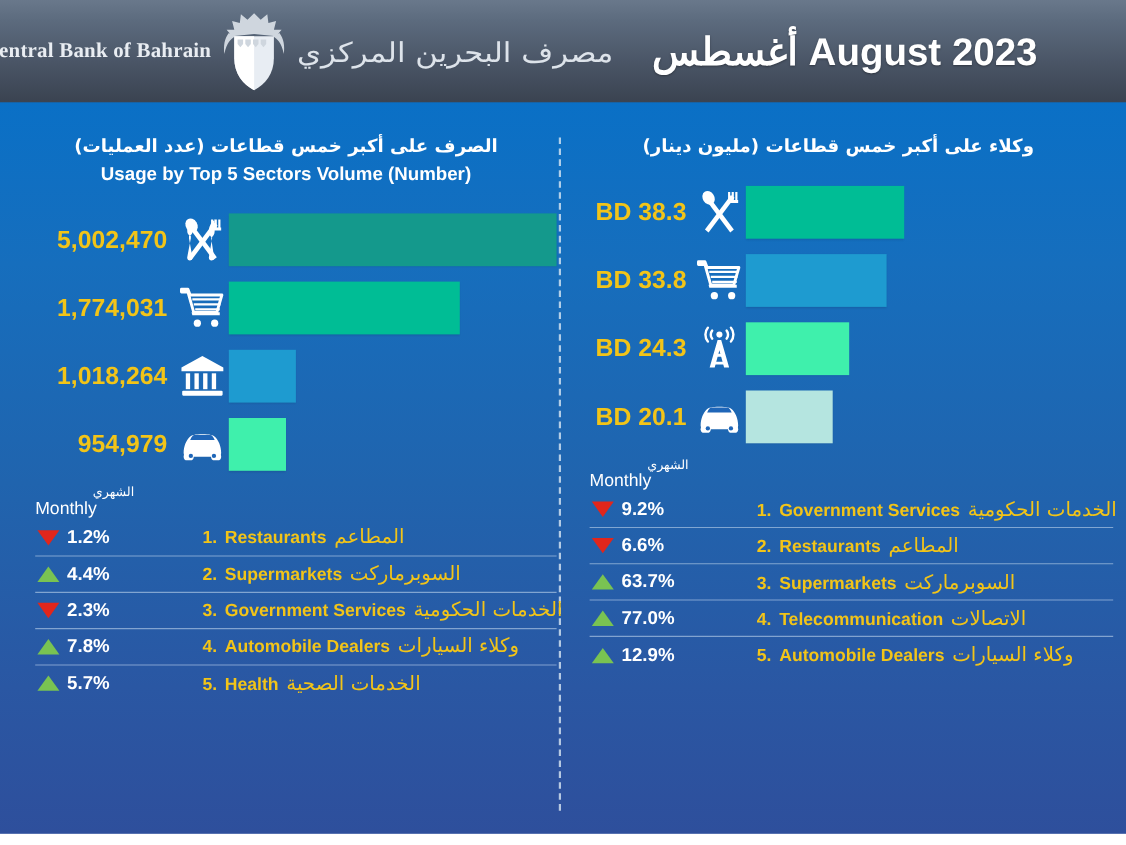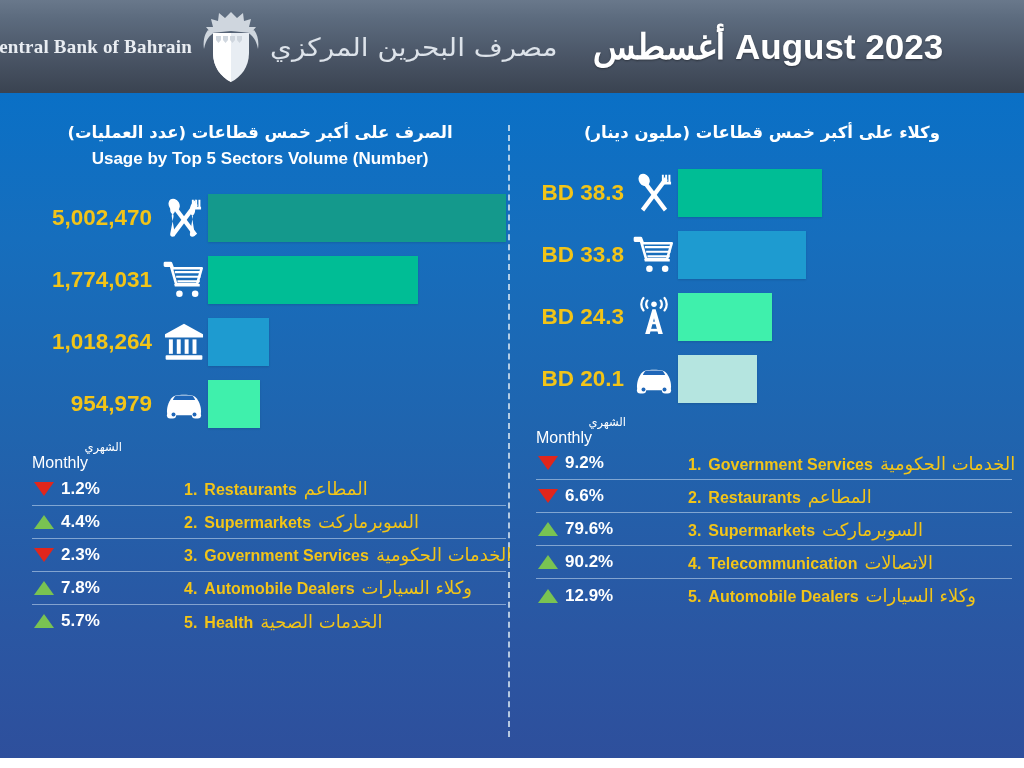--- a/index.html
+++ b/index.html
@@ -412,33 +412,33 @@
           <span class="lg-label">
             <span class="lg-en">2.</span>
             <span class="lg-en">Restaurants</span>
             <span class="lg-ar">المطاعم</span>
           </span>
         </div>
 
         <div class="legend-row">
           <span class="lg-delta">
             <span class="tri tri-up"></span>
-            <span class="lg-pct">79.6%</span>
+            <span class="lg-pct">63.7%</span>
           </span>
           <span class="lg-label">
             <span class="lg-en">3.</span>
             <span class="lg-en">Supermarkets</span>
             <span class="lg-ar">السوبرماركت</span>
           </span>
         </div>
 
         <div class="legend-row">
           <span class="lg-delta">
             <span class="tri tri-up"></span>
-            <span class="lg-pct">90.2%</span>
+            <span class="lg-pct">77.0%</span>
           </span>
           <span class="lg-label">
             <span class="lg-en">4.</span>
             <span class="lg-en">Telecommunication</span>
             <span class="lg-ar">الاتصالات</span>
           </span>
         </div>
 
         <div class="legend-row">
           <span class="lg-delta">

